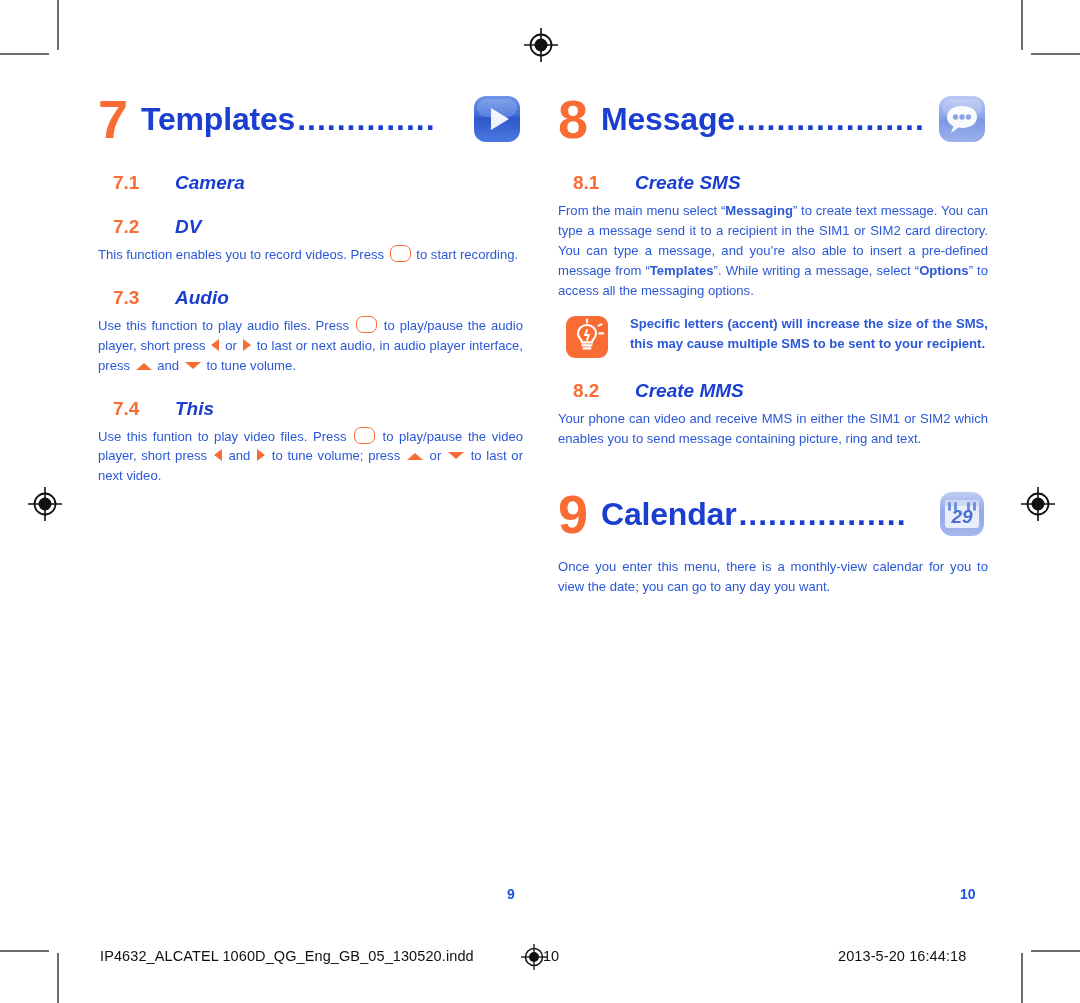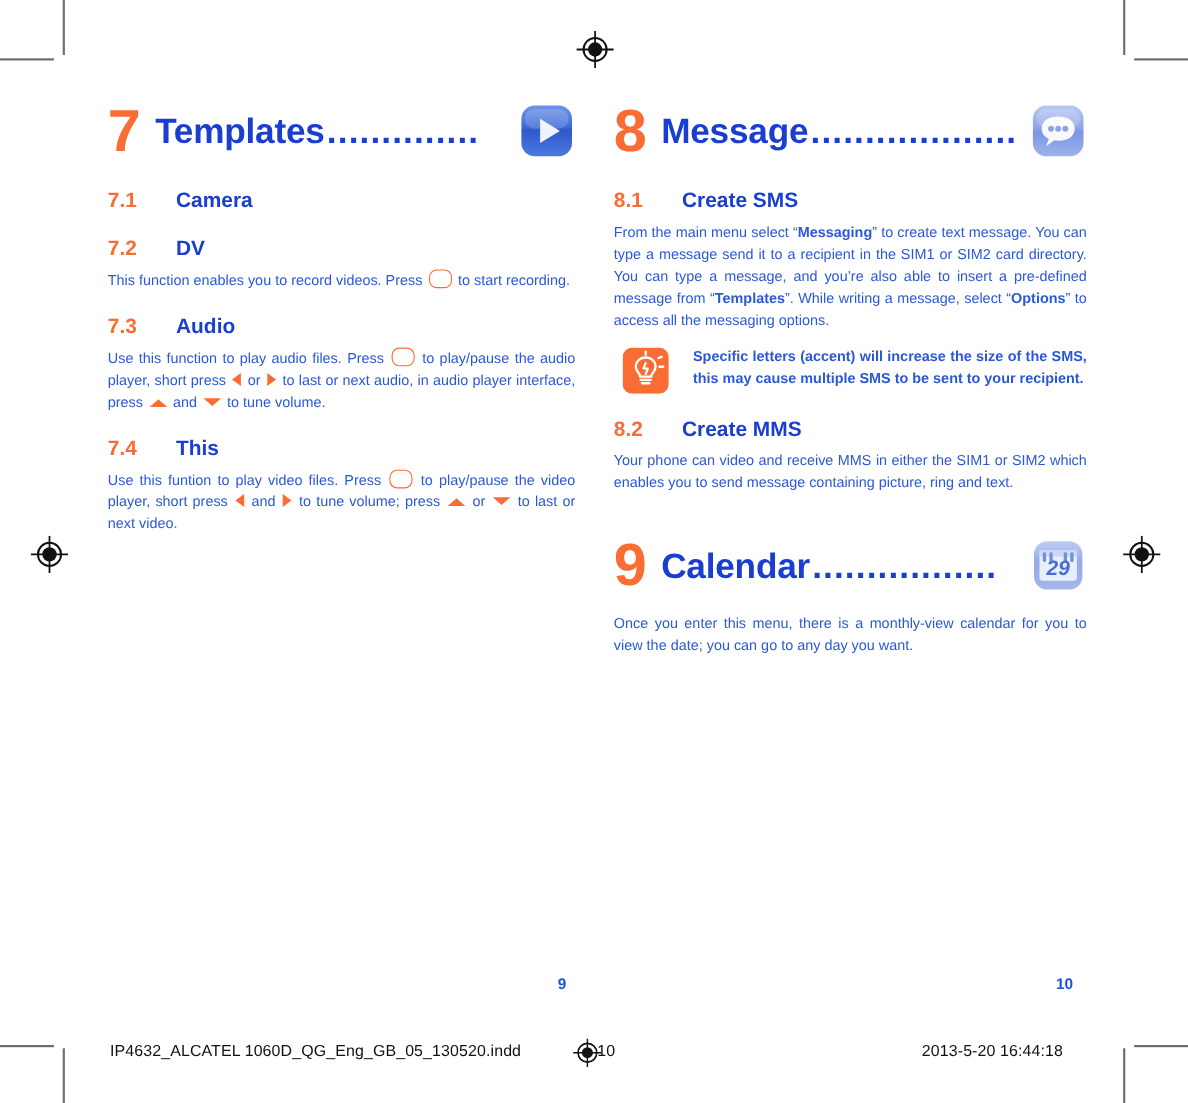--- a/index.html
+++ b/index.html
@@ -85,25 +85,27 @@
     align-items: baseline;
     margin-top: 22px;
     margin-bottom: 7px;
   }
   .sec-num {
     color: #f96c33;
     font-size: 19px;
     font-weight: bold;
     width: 62px;
     flex: none;
+    margin-left: 15px;
   }
   .sec-title {
     color: #1a3fd0;
     font-size: 19px;
     font-weight: bold;
+    font-style: italic;
   }
 
   
   .body-text {
     color: #2b58d6;
     font-size: 13.1px;
     line-height: 1.52;
     text-align: justify;
     margin: 0 0 2px 0;
   }

